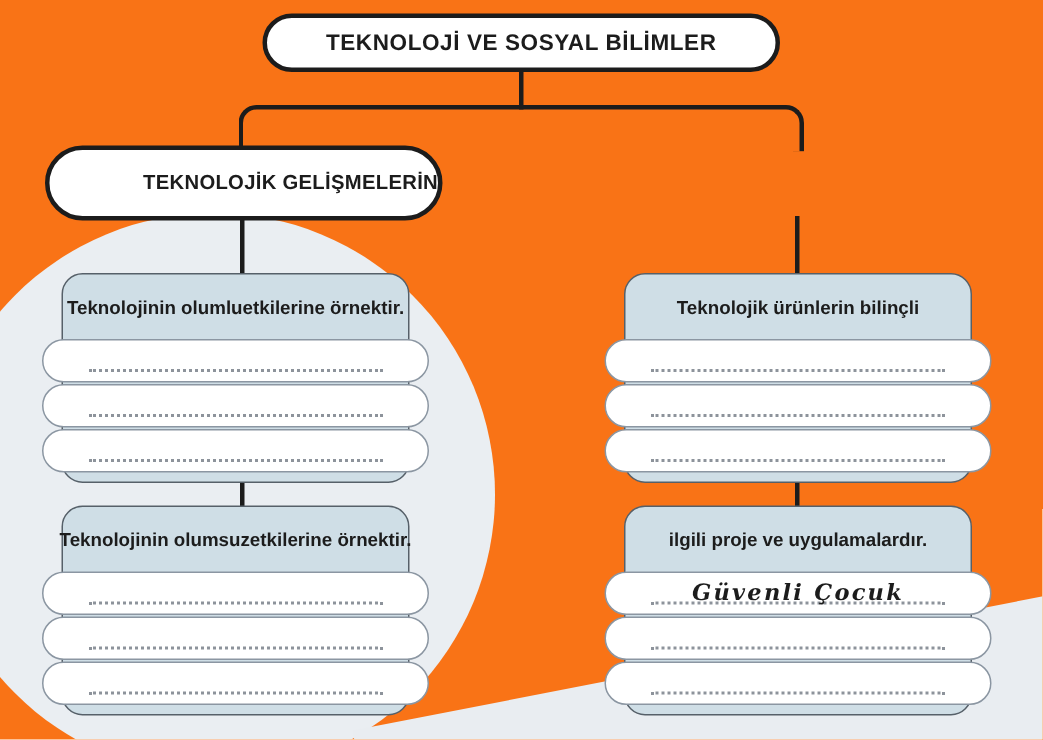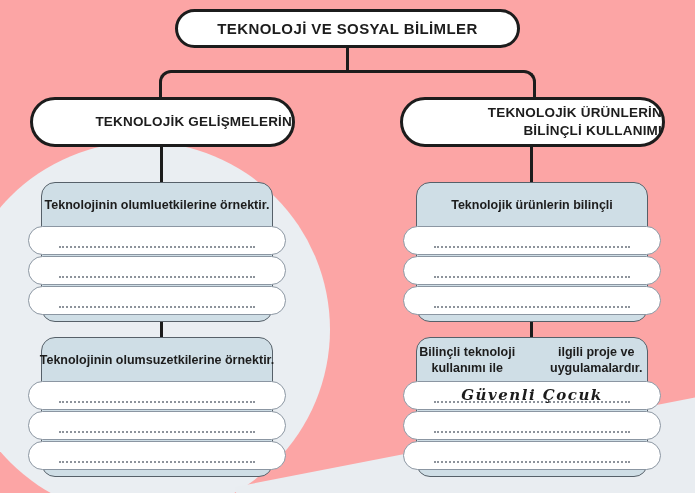--- a/index.html
+++ b/index.html
@@ -1,18 +1,18 @@
 <!DOCTYPE html>
 <html><head>
 <meta charset="utf-8">
 <style>
   html,body{margin:0;padding:0;background:#ffffff;}
   .canvas{
     position:relative;width:695px;height:493px;overflow:hidden;
-    background:#fca5a5;
+    background:#f97316;
     font-family:"Liberation Sans", sans-serif;
     color:#1c1c1c;
   }
   
   .blob-left{
     position:absolute;left:-45px;top:142px;width:375px;height:375px;
     border-radius:50%;background:#eaeef2;z-index:0;
   }
   .band-bottom{
     position:absolute;left:235px;top:487px;width:640px;height:160px;
@@ -79,24 +79,20 @@
   <div class="stem" style="left:160px;top:313px;height:27px"></div>
   <div class="stem" style="left:530px;top:313px;height:27px"></div>
 
   <div class="root-pill">
     <span>TEKNOLOJİ VE SOSYAL BİLİMLER</span>
   </div>
 
   <div class="branch-pill" style="left:30px">
     <div>TEKNOLOJİK GELİŞMELERİN</div>
   </div>
-  <div class="branch-pill" style="left:400px">
-    <div>TEKNOLOJİK ÜRÜNLERİN</div>
-    <div>BİLİNÇLİ KULLANIMI</div>
-  </div>
 
   <div class="group" style="left:28px;top:182px">
     <div class="group-bg"></div>
     <div class="group-header">
       <div>Teknolojinin olumlu</div>
       <div>etkilerine örnektir.</div>
     </div>
     <div class="field">
       <div class="dots"></div>
       <div class="handwrite"></div>
@@ -146,21 +142,20 @@
     </div>
     <div class="field">
       <div class="dots"></div>
       <div class="handwrite"></div>
     </div>
   </div>
 
   <div class="group" style="left:403px;top:337px">
     <div class="group-bg"></div>
     <div class="group-header">
-      <div>Bilinçli teknoloji kullanımı ile</div>
       <div>ilgili proje ve uygulamalardır.</div>
     </div>
     <div class="field">
       <div class="dots"></div>
       <div class="handwrite">Güvenli Çocuk</div>
     </div>
     <div class="field">
       <div class="dots"></div>
       <div class="handwrite"></div>
     </div>

